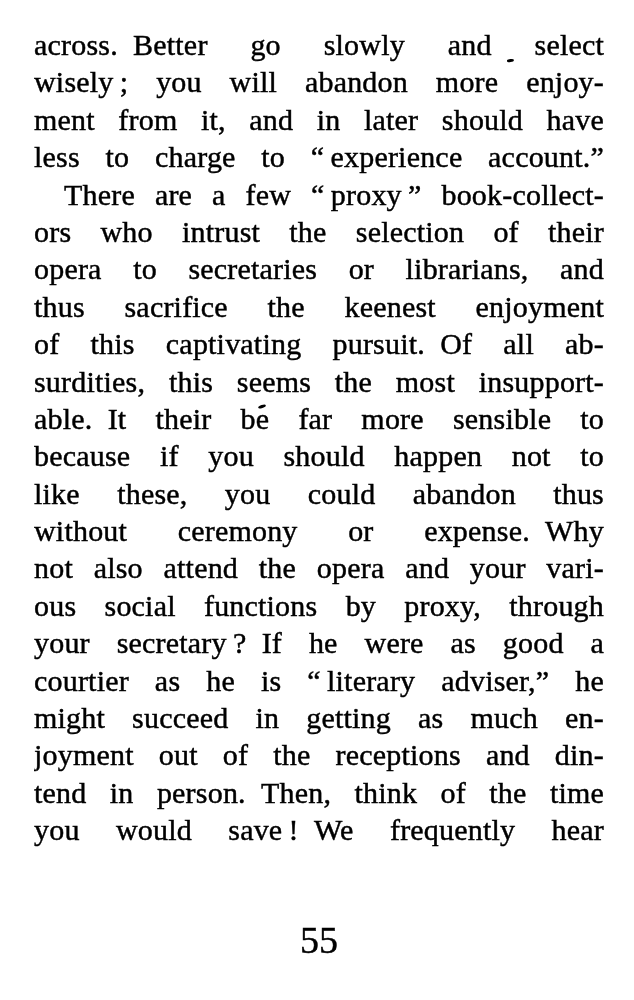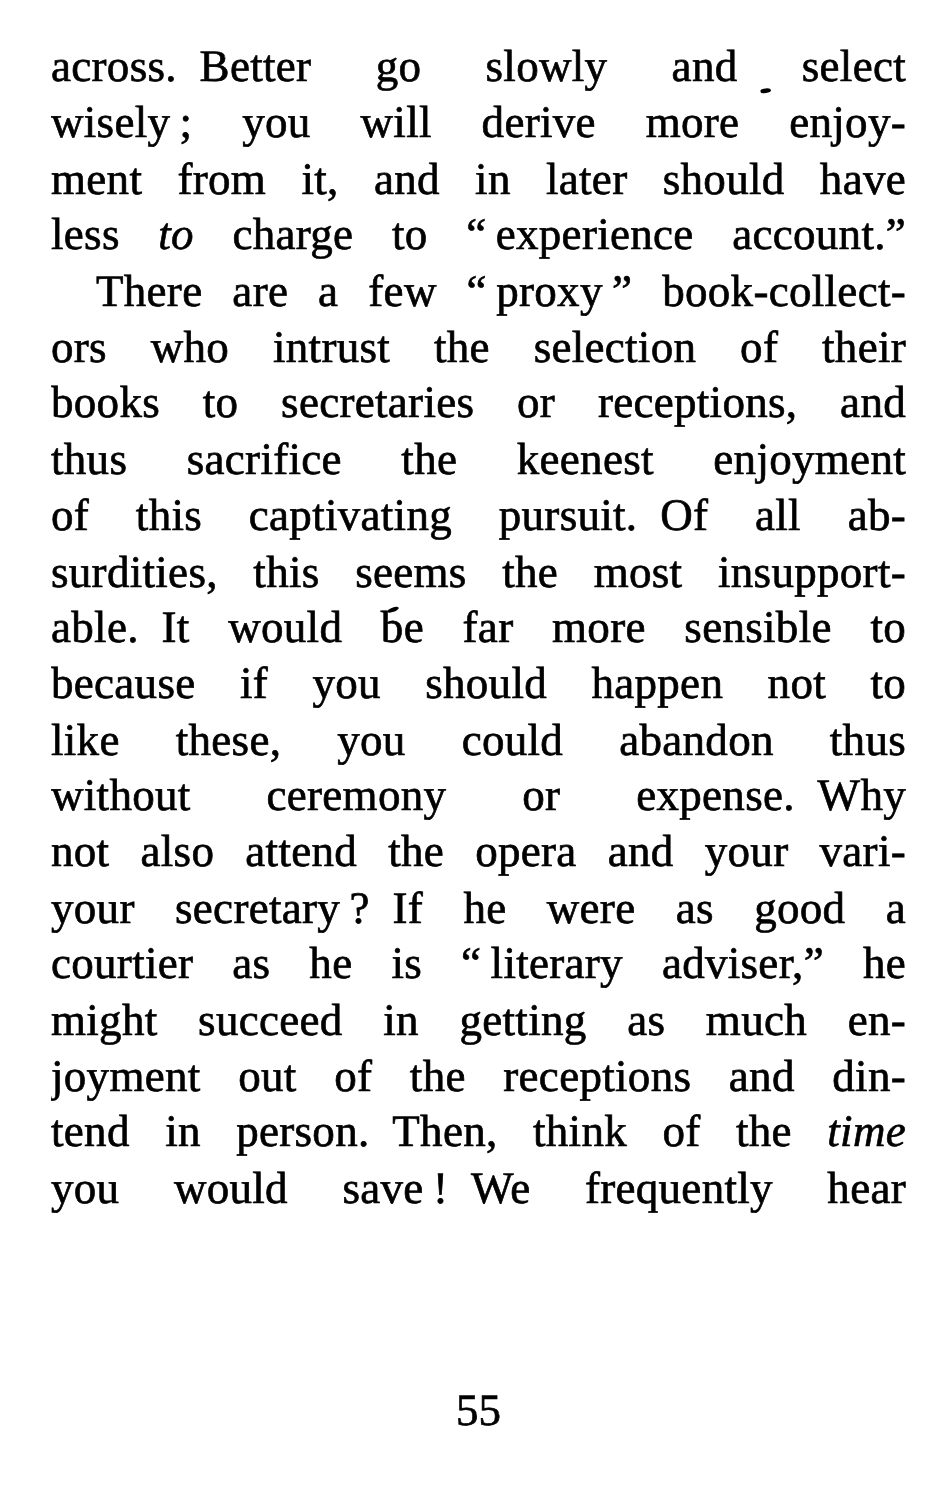--- a/index.html
+++ b/index.html
@@ -29,29 +29,28 @@
   .line {
     text-align: justify;
     text-align-last: justify;
     height: 37.4px;
     overflow: hidden;
   }
   .line.indent {
     padding-left: 30px;
   }
   .italic {
-    font-style: italic;
   }
   .page-number {
     position: absolute;
     top: 922px;
     left: 34px;
     width: 570px;
     text-align: center;
-    font-size: 30px;
+    font-size: 38px;
     line-height: 37.4px;
     -webkit-text-stroke: 0.45px currentColor;
   }
   
   .speck {
     position: absolute;
     background: #000;
   }
   .speck-1 {
     left: 507px; top: 59px; width: 7px; height: 3px;
@@ -63,34 +62,35 @@
     border-radius: 50%;
     transform: rotate(-20deg);
   }
 </style>
 </head>
 <body>
 
 <div class="page" style="background: rgb(255, 255, 255); color: rgb(0, 0, 0); border-radius: 25px;">
   <main class="text-block">
       <div class="line"><span>across. Better go slowly and select</span></div>
-      <div class="line"><span>wisely ; you will derive more enjoy-</span></div>
+      <div class="line"><span>wisely ; you will abandon more enjoy-</span></div>
       <div class="line"><span>ment from it, and in later should have</span></div>
       <div class="line"><span>less </span><span class="italic">to</span><span> charge to “ experience account.”</span></div>
       <div class="line indent"><span>There are a few “ proxy ” book-collect-</span></div>
       <div class="line"><span>ors who intrust the selection of their</span></div>
-      <div class="line"><span>books to secretaries or receptions, and</span></div>
+      <div class="line"><span>opera to secretaries or librarians, and</span></div>
       <div class="line"><span>thus sacrifice the keenest enjoyment</span></div>
       <div class="line"><span>of this captivating pursuit. Of all ab-</span></div>
       <div class="line"><span>surdities, this seems the most insupport-</span></div>
-      <div class="line"><span>able. It would be far more sensible to</span></div>
+      <div class="line"><span>able. It their be far more sensible to</span></div>
       <div class="line"><span>because if you should happen not to</span></div>
       <div class="line"><span>like these, you could abandon thus</span></div>
       <div class="line"><span>without ceremony or expense. Why</span></div>
       <div class="line"><span>not also attend the opera and your vari-</span></div>
+      <div class="line"><span>ous social functions by proxy, through</span></div>
       <div class="line"><span>your secretary ? If he were as good a</span></div>
       <div class="line"><span>courtier as he is “ literary adviser,” he</span></div>
       <div class="line"><span>might succeed in getting as much en-</span></div>
       <div class="line"><span>joyment out of the receptions and din-</span></div>
       <div class="line"><span>tend in person. Then, think of the </span><span class="italic">time</span></div>
       <div class="line"><span>you would save ! We frequently hear</span></div>
     </main>
   <div class="page-number">55</div>
   <div class="speck speck-1"></div>
   <div class="speck speck-2"></div>

